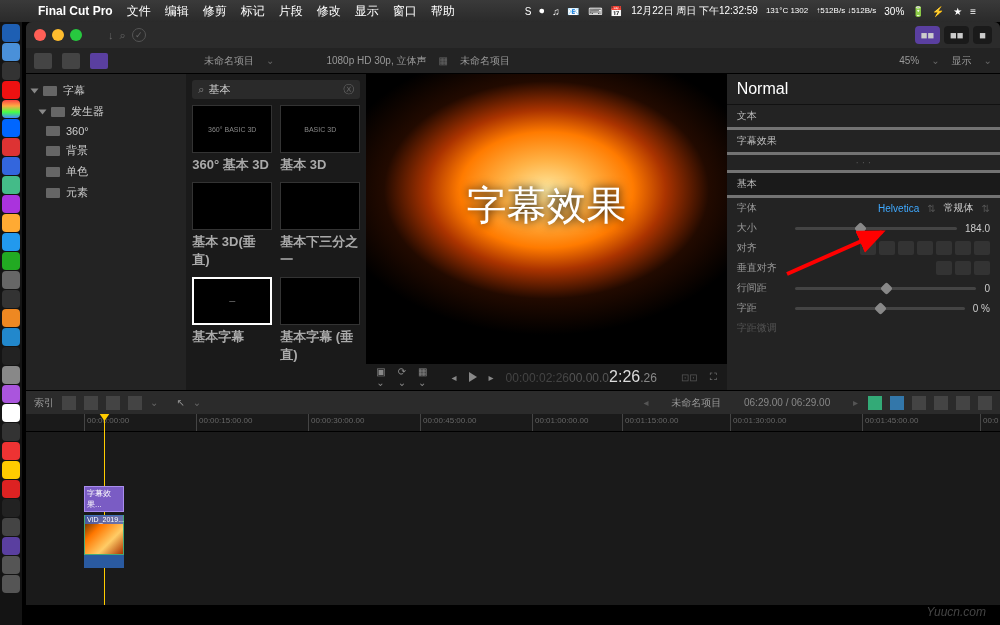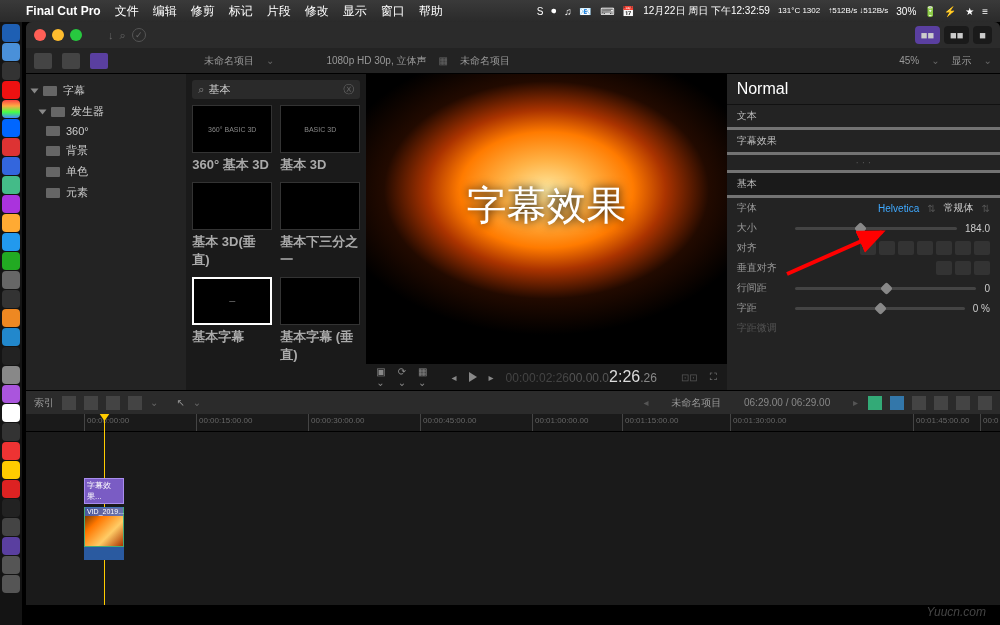--- a/index.html
+++ b/index.html
@@ -1,18 +1,18 @@
 <!DOCTYPE html>
 <html><head>
 <meta charset="utf-8">
 <style>
 * { margin: 0; padding: 0; box-sizing: border-box; font-family: -apple-system, "Helvetica Neue", sans-serif; }
 body { background: #000; color: #ccc; font-size: 11px; overflow: hidden; width: 1000px; height: 625px; position: relative; }
 
-.menubar { height: 22px; background: linear-gradient(#3a3a3a,#2a2a2a); display: flex; align-items: center; padding: 0 12px; color: #fff; font-size: 12px; gap: 14px; }
+.menubar { height: 22px; background: linear-gradient(#3a3a3a,#2a2a2a); display: flex; align-items: center; padding: 0 24px; color: #fff; font-size: 12px; gap: 14px; }
 .menubar .app-name { font-weight: 600; }
 .menubar .spacer { flex: 1; }
 .menubar .status { display: flex; gap: 8px; align-items: center; font-size: 10px; }
 
 .dock { position: absolute; left: 0; top: 22px; bottom: 0; width: 22px; background: rgba(40,40,40,0.5); display: flex; flex-direction: column; gap: 1px; padding: 2px 0; }
 .dock-item { width: 18px; height: 18px; margin: 0 auto; border-radius: 4px; }
 
 .window { position: absolute; left: 26px; top: 22px; right: 0; bottom: 20px; background: #1e1e1e; border-radius: 6px 6px 0 0; overflow: hidden; display: flex; flex-direction: column; }
 
 .titlebar { height: 26px; background: #2b2b2b; display: flex; align-items: center; padding: 0 8px; gap: 6px; }
@@ -73,21 +73,21 @@
 .lt-left { display: flex; gap: 8px; align-items: center; }
 .lt-icon { width: 14px; height: 14px; background: #444; }
 .lt-center { flex: 1; text-align: right; }
 .lt-right { display: flex; gap: 8px; align-items: center; }
 
 .timeline { flex: 1; background: #1a1a1a; position: relative; overflow: hidden; }
 .ruler { height: 18px; background: #1a1a1a; display: flex; font-size: 8px; color: #666; border-bottom: 1px solid #000; position: relative; }
 .ruler-mark { position: absolute; top: 0; padding: 2px 0 0 2px; border-left: 1px solid #444; height: 100%; }
 .playhead { position: absolute; top: 0; bottom: 0; width: 1px; background: #ffcc00; left: 100px; }
 .playhead::before { content: ''; position: absolute; top: -1px; left: -5px; width: 11px; height: 8px; background: #ffcc00; clip-path: polygon(0 0,100% 0,50% 100%); }
-.clip { position: absolute; left: 58px; top: 64px; width: 40px; }
+.clip { position: absolute; left: 58px; top: 72px; width: 40px; }
 .clip-title { background: #7a5cc4; color: #fff; font-size: 8px; padding: 1px 2px; border: 1px solid #a98def; }
 .clip-vid { height: 40px; background: linear-gradient(135deg,#442200,#ff7700,#ffcc66,#aa3300); border: 1px solid #4a7; margin-top: 3px; position:relative; }
 .clip-vid-label { position: absolute; top: -1px; left: 0; right: 0; background: rgba(66,100,200,0.8); font-size: 7px; padding: 1px 2px; color: #fff; }
 .clip-aud { height: 14px; background: #2a5aa0; margin-top: -1px; }
 
 .watermark { position: absolute; right: 14px; bottom: 6px; color: #444; font-size: 12px; font-style: italic; }
 </style>
 </head>
 <body>
 
@@ -392,21 +392,21 @@
 
   <div class="timeline">
     <div class="ruler">
       <div class="ruler-mark" style="left:58px">00:00:00:00</div>
       <div class="ruler-mark" style="left:170px">00:00:15:00.00</div>
       <div class="ruler-mark" style="left:282px">00:00:30:00.00</div>
       <div class="ruler-mark" style="left:394px">00:00:45:00.00</div>
       <div class="ruler-mark" style="left:506px">00:01:00:00.00</div>
       <div class="ruler-mark" style="left:596px">00:01:15:00.00</div>
       <div class="ruler-mark" style="left:704px">00:01:30:00.00</div>
-      <div class="ruler-mark" style="left:887px">00:01:45:00.00</div>
+      <div class="ruler-mark" style="left:836px">00:01:45:00.00</div>
       <div class="ruler-mark" style="left:954px">00:0</div>
     </div>
     <div class="playhead" style="left:78px"></div>
     <div class="clip">
       <div class="clip-title">字幕效果...</div>
       <div class="clip-vid">
         <div class="clip-vid-label">VID_2019...</div>
       </div>
       <div class="clip-aud"></div>
     </div>

